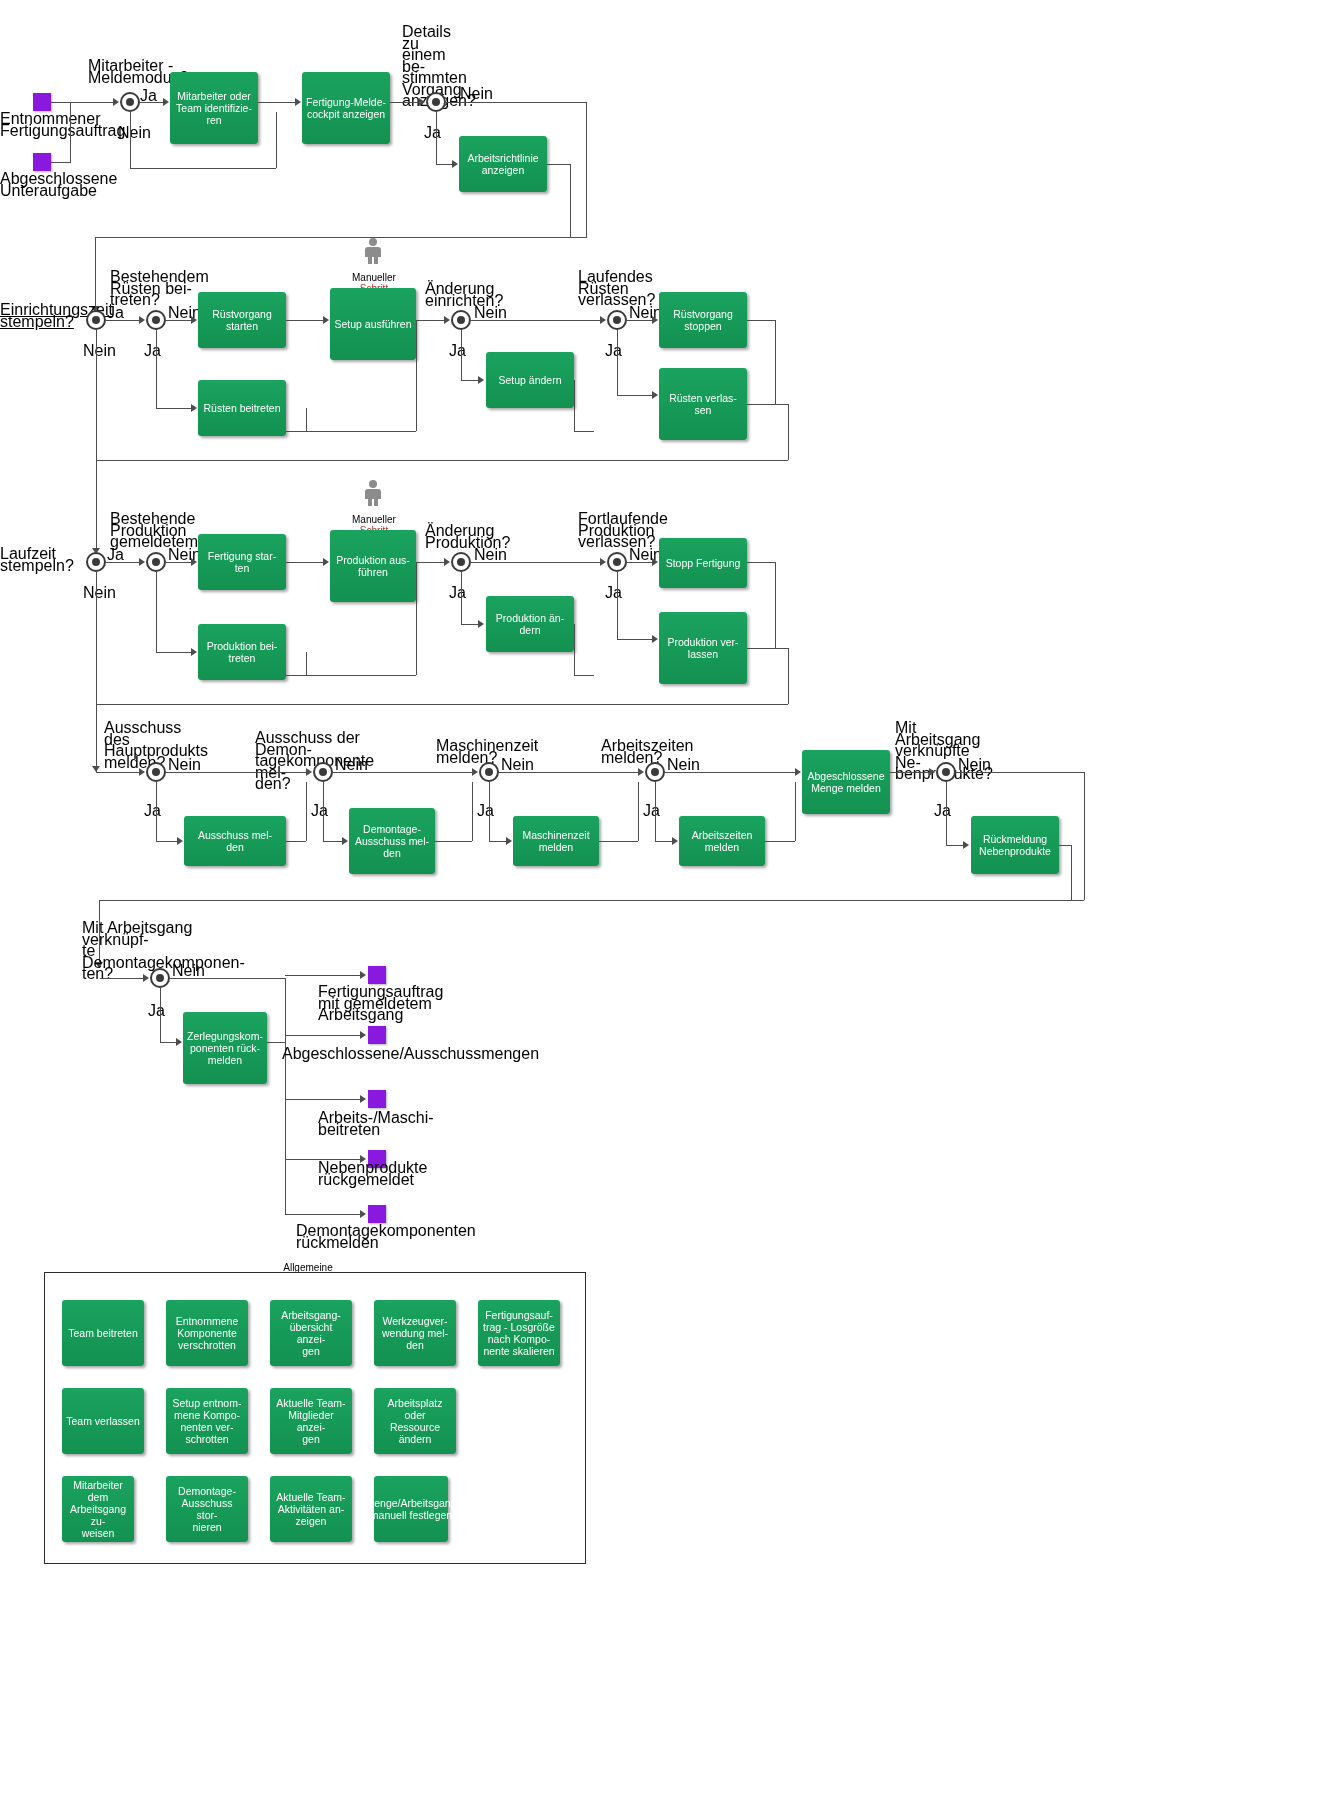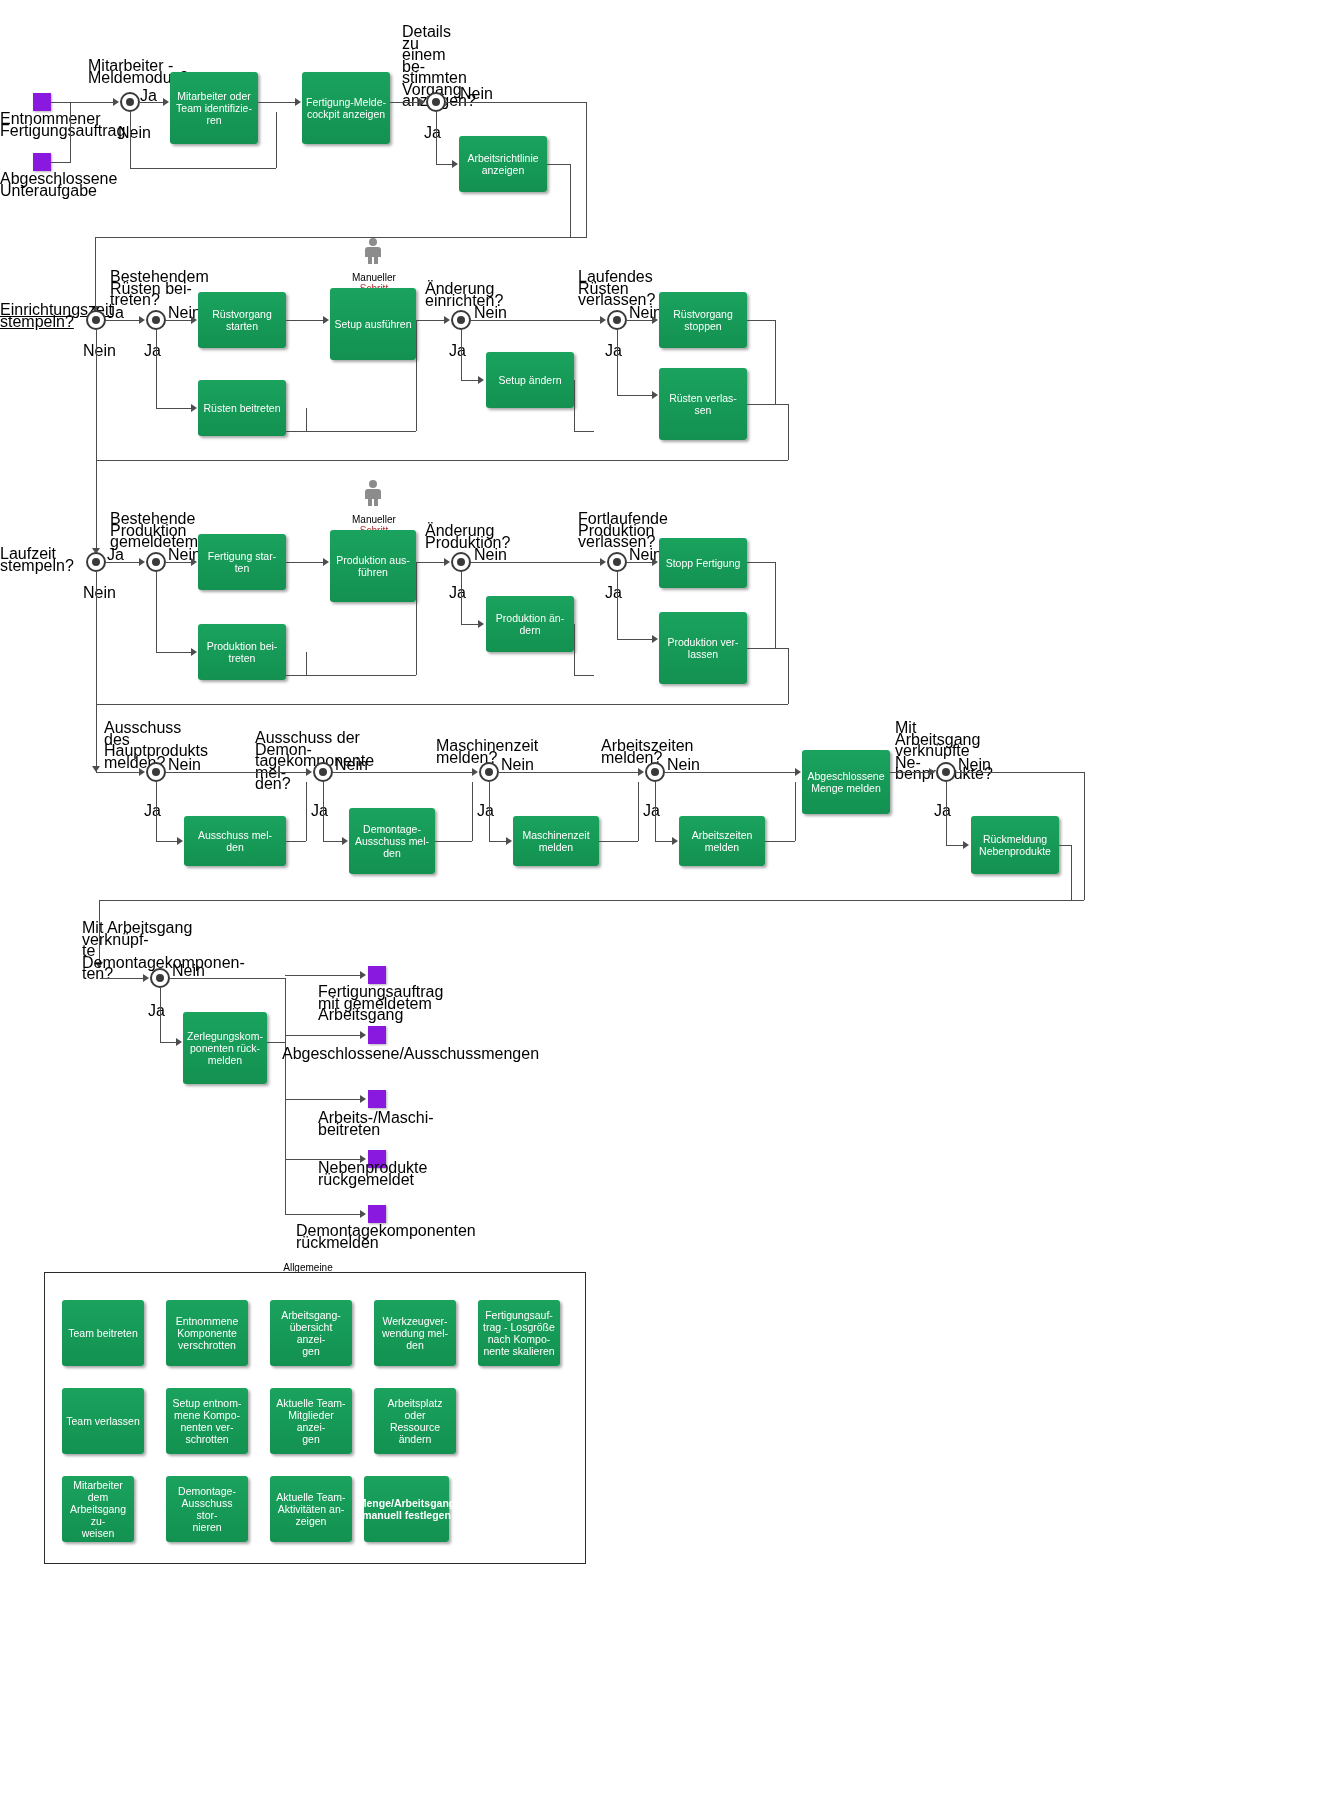--- a/index.html
+++ b/index.html
@@ -434,16 +434,16 @@
 
 <div class="box" style="left:62px;top:1476px;width:72px;height:66px;white-space:pre-line;">Mitarbeiter dem
 Arbeitsgang zu-
 weisen</div>
 <div class="box" style="left:166px;top:1476px;width:82px;height:66px;white-space:pre-line;">Demontage-
 Ausschuss stor-
 nieren</div>
 <div class="box" style="left:270px;top:1476px;width:82px;height:66px;white-space:pre-line;">Aktuelle Team-
 Aktivitäten an-
 zeigen</div>
-<div class="box" style="left:364px;top:1476px;width:85px;height:66px;white-space:pre-line;font-weight:bold;">Menge/Arbeitsgang
+<div class="box" style="left:374px;top:1476px;width:74px;height:66px;white-space:pre-line;">Menge/Arbeitsgang
 manuell festlegen</div>
 
 </div>
 
 </body></html>

